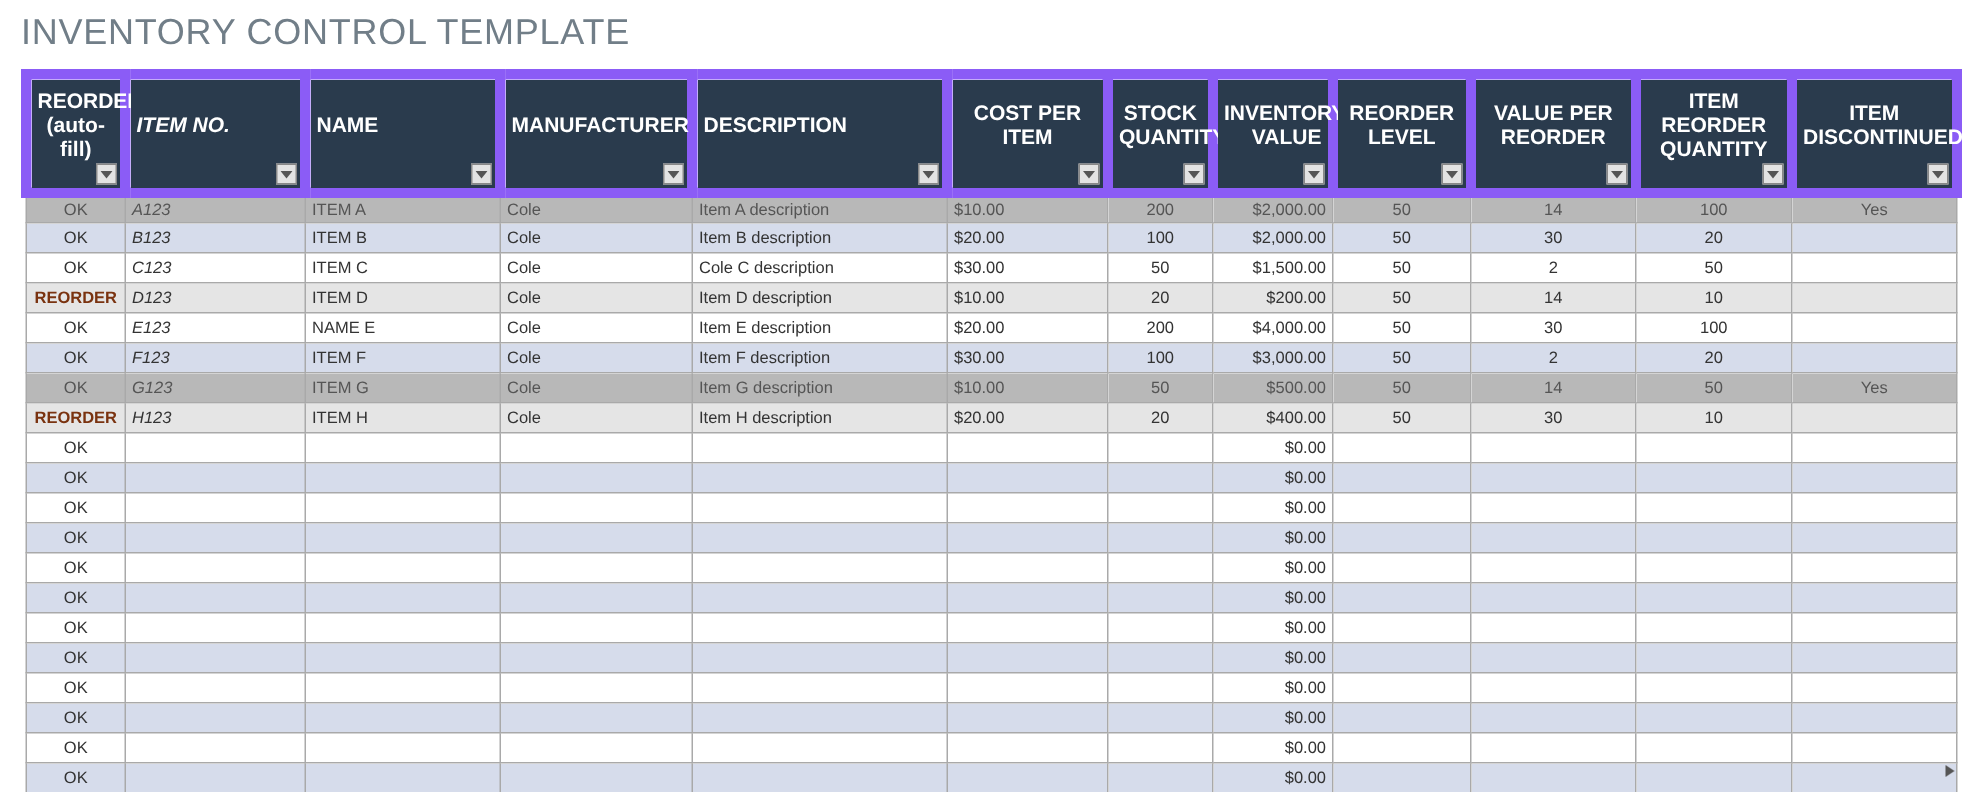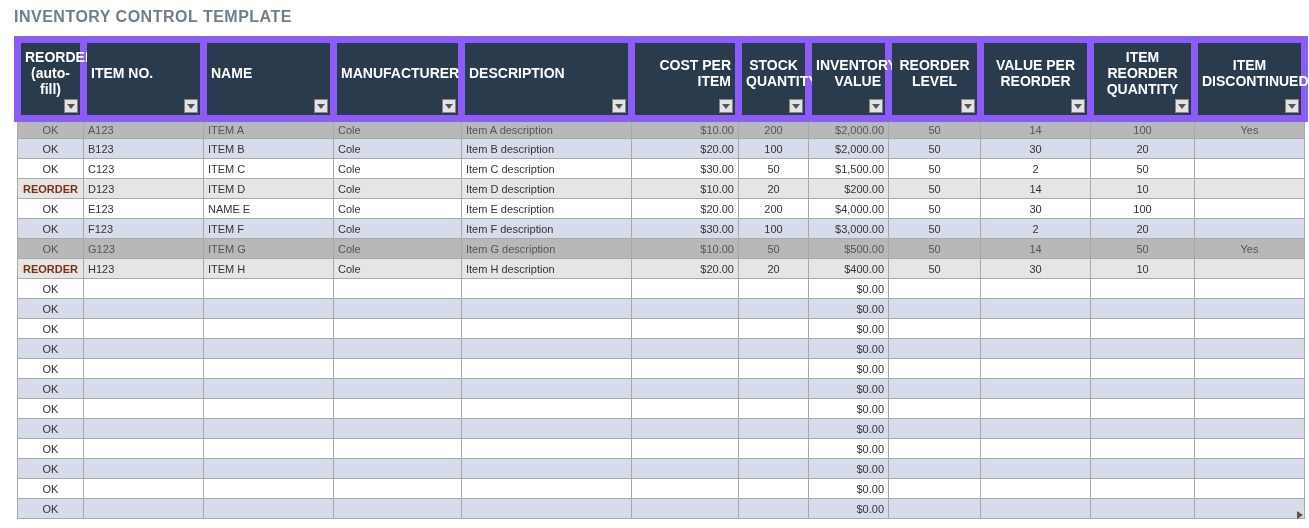--- a/index.html
+++ b/index.html
@@ -3,22 +3,22 @@
 <meta charset="utf-8">
 <style>
   * { box-sizing: border-box; margin: 0; padding: 0; }
   body {
     font-family: Arial, Helvetica, sans-serif;
     background: #ffffff;
     padding: 8px 14px;
     width: 1309px;
   }
   h1.title {
-    font-size: 16px;
-    font-weight: 700;
+    font-size: 24px;
+    font-weight: 400;
     letter-spacing: 0.5px;
     color: #717e88;
     margin-bottom: 10px;
   }
   table {
     border-collapse: collapse;
     width: 100%;
     table-layout: fixed;
     font-size: 11px;
   }
@@ -50,25 +50,25 @@
   thead th .filter svg { display:block; }
   tbody td {
     border: 1px solid #a9a9a9;
     padding: 2px 4px;
     height: 20px;
     white-space: nowrap;
     overflow: hidden;
     color: #333;
   }
   .c-reorder { width: 66px; text-align: center; }
-  .c-itemno  { width: 120px; text-align: left; }
+  .c-itemno  { width: 120px; text-align: left; font-style: italic; }
   .c-name    { width: 130px; text-align: left; }
   .c-mfr     { width: 128px; text-align: left; }
   .c-desc    { width: 170px; text-align: left; }
-  .c-cost    { width: 107px;  text-align: right; }
+  .c-cost    { width: 107px;  }
   .c-stock   { width: 70px;  text-align: center; }
   .c-value   { width: 80px;  text-align: right; }
   .c-level   { width: 92px;  text-align: center; }
   .c-days    { width: 110px; text-align: center; }
   .c-rqty    { width: 104px; text-align: center; }
   .c-disc    { width: 110px; text-align: center; }
 
   tr.state-white td   { background: #ffffff; }
   tr.state-blue td    { background: #d6dceb; }
   tr.state-grey td    { background: #b8b8b8; color:#555; }
@@ -192,21 +192,21 @@
         <td class="c-level">50</td>
         <td class="c-days">30</td>
         <td class="c-rqty">20</td>
         <td class="c-disc"></td>
       </tr>
       <tr class="state-white">
         <td class="c-reorder">OK</td>
         <td class="c-itemno">C123</td>
         <td class="c-name">ITEM C</td>
         <td class="c-mfr">Cole</td>
-        <td class="c-desc">Item C description</td>
+        <td class="c-desc">Cole C description</td>
         <td class="c-cost">$30.00</td>
         <td class="c-stock">50</td>
         <td class="c-value">$1,500.00</td>
         <td class="c-level">50</td>
         <td class="c-days">2</td>
         <td class="c-rqty">50</td>
         <td class="c-disc"></td>
       </tr>
       <tr class="state-orange">
         <td class="c-reorder">REORDER</td>

